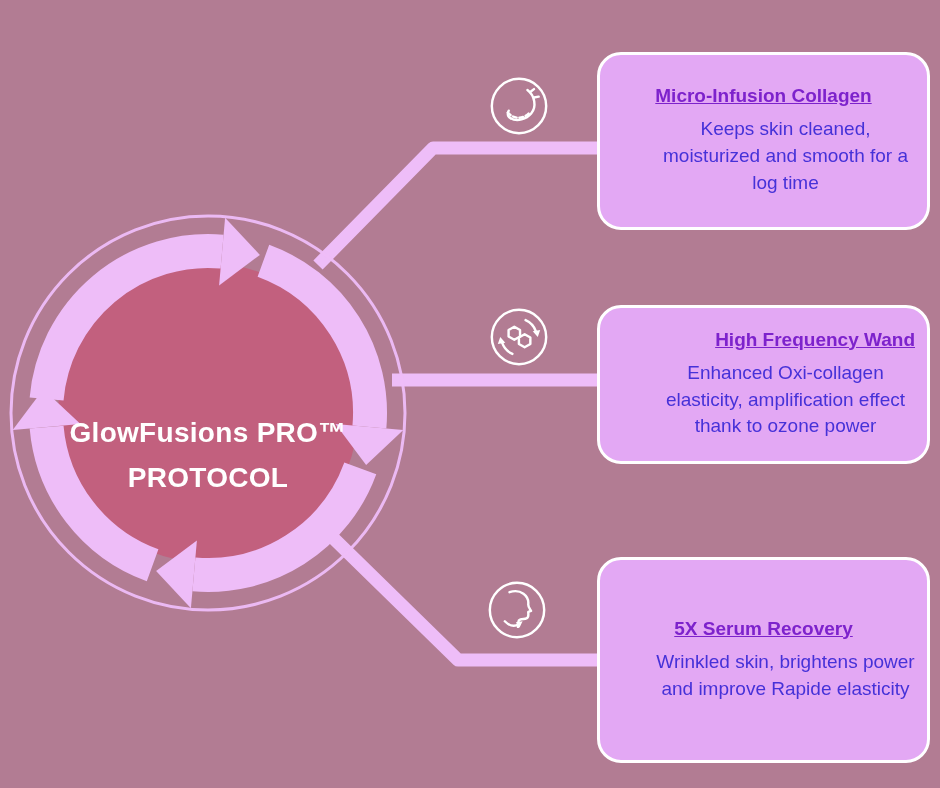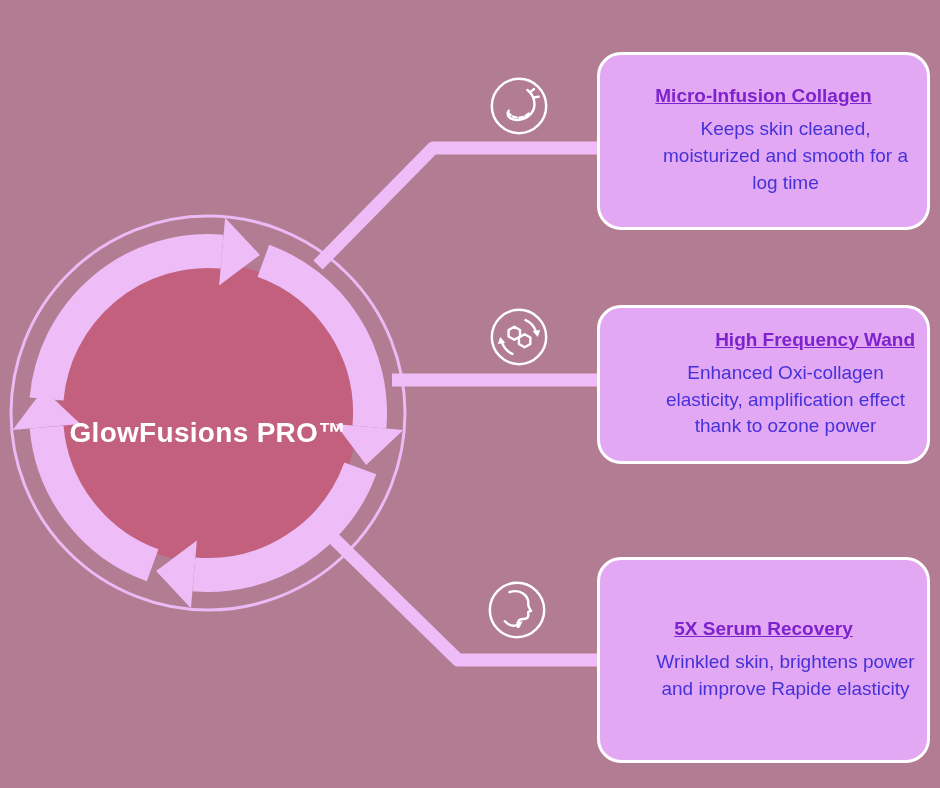--- a/index.html
+++ b/index.html
@@ -58,20 +58,21 @@
 
       <polygon class="head" points="259.9,254.9 225.1,217.7 219.1,285.5"></polygon>
       <polygon class="head" points="366.1,464.9 403.3,430.1 335.5,424.1"></polygon>
       <polygon class="head" points="156.1,571.1 190.9,608.3 196.9,540.5"></polygon>
       <polygon class="head" points="43.3,389.3 12.7,430.1 80.5,424.1"></polygon>
     </g>
   </svg>
 
   <div class="center-label">
     <div>GlowFusions PRO™</div>
+    <div>PROTOCOL</div>
   </div>
 
   <div class="icon" id="icon-1">
     <svg viewBox="0 0 64 64">
       <circle cx="32" cy="32" r="29"></circle>
       <path d="M41 15 C49 21 51 33 45 40 C40 46 30 49 23 45"></path>
       <path d="M23 45 C20 43 19.5 40 21 37"></path>
       <path d="M20 39 C27 47 38 46 44 38" stroke-dasharray="4 3"></path>
       <path d="M44 17 l4 -3"></path>
       <path d="M48 23 l5 -1"></path>

